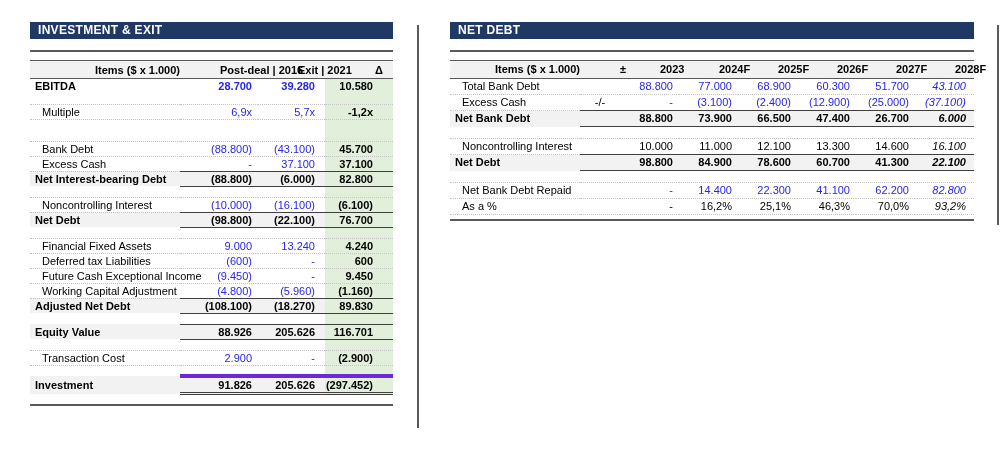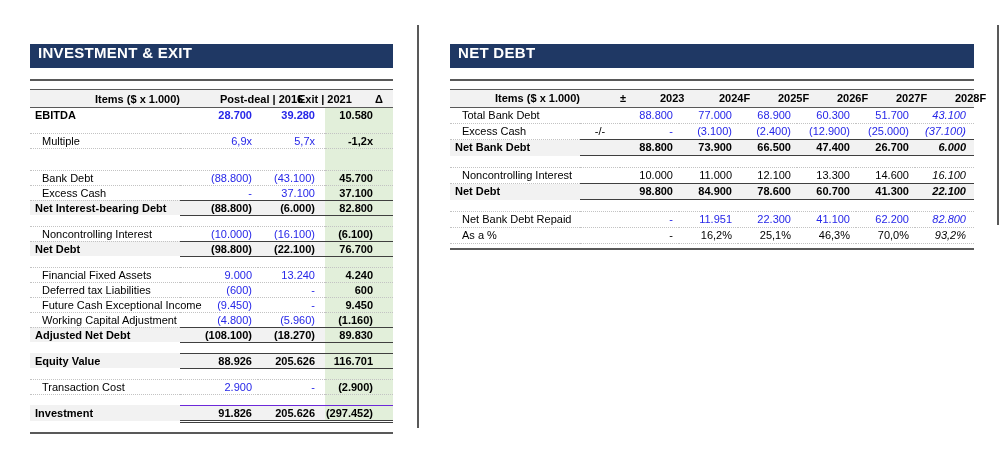--- a/index.html
+++ b/index.html
@@ -5,22 +5,22 @@
   html,body{margin:0;padding:0;}
   body{
     width:1005px;height:455px;background:#ffffff;position:relative;
     font-family:"Liberation Sans","DejaVu Sans",sans-serif;
     -webkit-font-smoothing:antialiased;
   }
   .panel{position:absolute;}
   .panel-left{left:30px;top:22px;width:363px;}
   .panel-right{left:450px;top:22px;width:524px;}
   .titlebar{
-    height:24px;line-height:17px;background:#1f3864;color:#ffffff;
-    font-size:15px;font-weight:bold;letter-spacing:.3px;padding-left:8px;margin-top:22px;
+    height:17px;line-height:17px;background:#1f3864;color:#ffffff;
+    font-size:12px;font-weight:bold;letter-spacing:.3px;padding-left:8px;
   }
   .rule{border-top:2px solid #595959;margin-top:11px;}
   .bottom-rule{border-top:2px solid #595959;margin-top:9px;}
   .close-rule{border-top:2px solid #595959;margin-top:4px;}
 
   table{border-collapse:collapse;table-layout:fixed;width:100%;margin-top:8px;font-size:11px;color:#000;}
   th,td{padding:0;white-space:nowrap;overflow:visible;line-height:14px;}
   .t-right th,.t-right td{line-height:15px;}
   thead tr{height:18px;background:#f2f2f2;}
   thead th{border-top:1px solid #595959;border-bottom:1px solid #595959;font-weight:bold;font-size:11px;padding-left:40px;}
@@ -40,21 +40,21 @@
   td.pm{text-align:center;padding-right:0;}
   .t-left td.v1{padding-right:10px;}
   .t-left td.delta{padding-right:20px;}
   .t-right td.v5{padding-right:8px;font-style:italic;}
 
   tr.section td{font-weight:bold;}
   tr.detail td{border-top:1px dotted #c3c3c3;border-bottom:1px dotted #c3c3c3;}
   tr.total, tr.grand{background:#f2f2f2;}
   tr.total td.label, tr.grand td.label{font-weight:bold;}
   tr.total td.num{border-top:1px solid #3f3f3f;border-bottom:1px solid #3f3f3f;font-weight:bold;}
-  tr.grand td.num{border-top:1px solid #6d28d9;border-bottom:3px double #3f3f3f;font-weight:bold;}
+  tr.grand td.num{border-top:4px solid #6d28d9;border-bottom:3px double #3f3f3f;font-weight:bold;}
 
   .t-left td.delta{background:#e2efda;font-weight:bold;}
   .blue{color:#2626e8;}
   .blue-bold{color:#2626e8;font-weight:bold;}
 
   .vdiv{position:absolute;width:2px;background:#595959;}
   .vdiv-mid{left:417px;top:25px;height:403px;}
   .vdiv-right{left:997px;top:25px;height:200px;}
 </style>
 </head>
@@ -318,21 +318,21 @@
           <td class="num v1"></td>
           <td class="num v2"></td>
           <td class="num v3"></td>
           <td class="num v4"></td>
           <td class="num v5"></td>
         </tr>
         <tr class="detail">
           <td class="label">Net Bank Debt Repaid</td>
           <td class="num pm"></td>
           <td class="num v0 blue">-</td>
-          <td class="num v1 blue">11.951</td>
+          <td class="num v1 blue">14.400</td>
           <td class="num v2 blue">22.300</td>
           <td class="num v3 blue">41.100</td>
           <td class="num v4 blue">62.200</td>
           <td class="num v5 blue">82.800</td>
         </tr>
         <tr class="detail">
           <td class="label">As a %</td>
           <td class="num pm"></td>
           <td class="num v0">-</td>
           <td class="num v1">16,2%</td>

